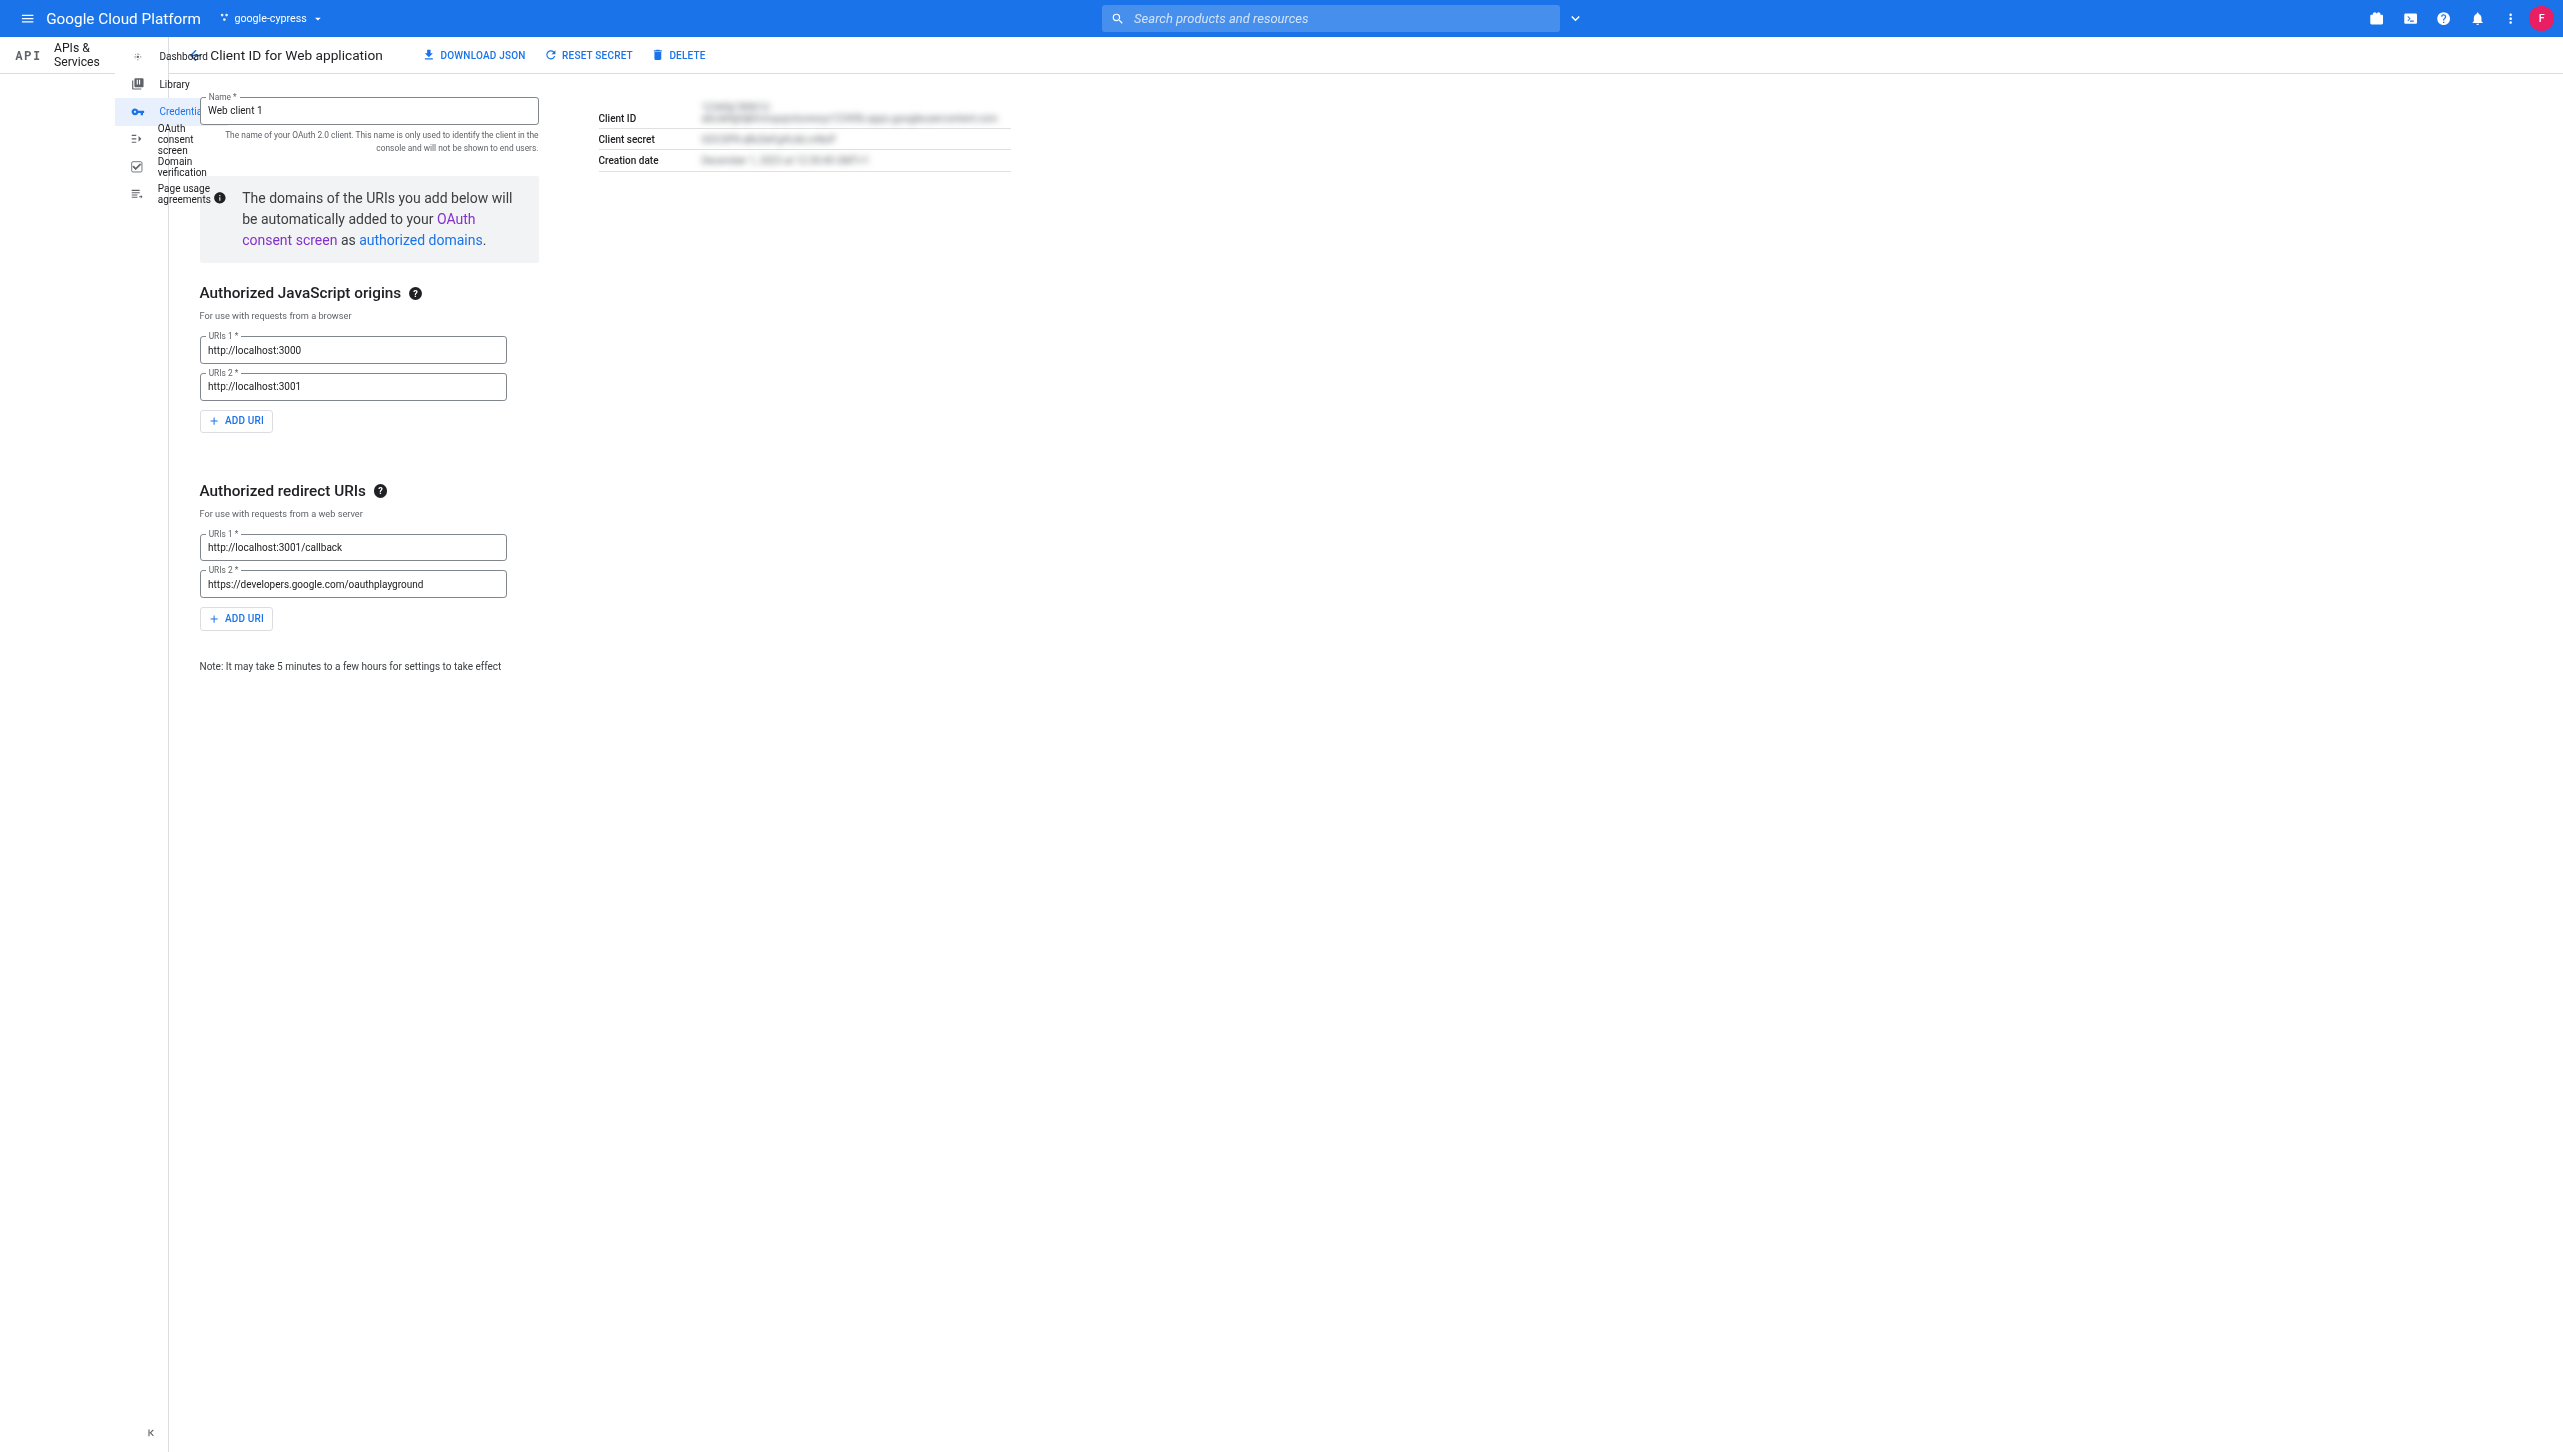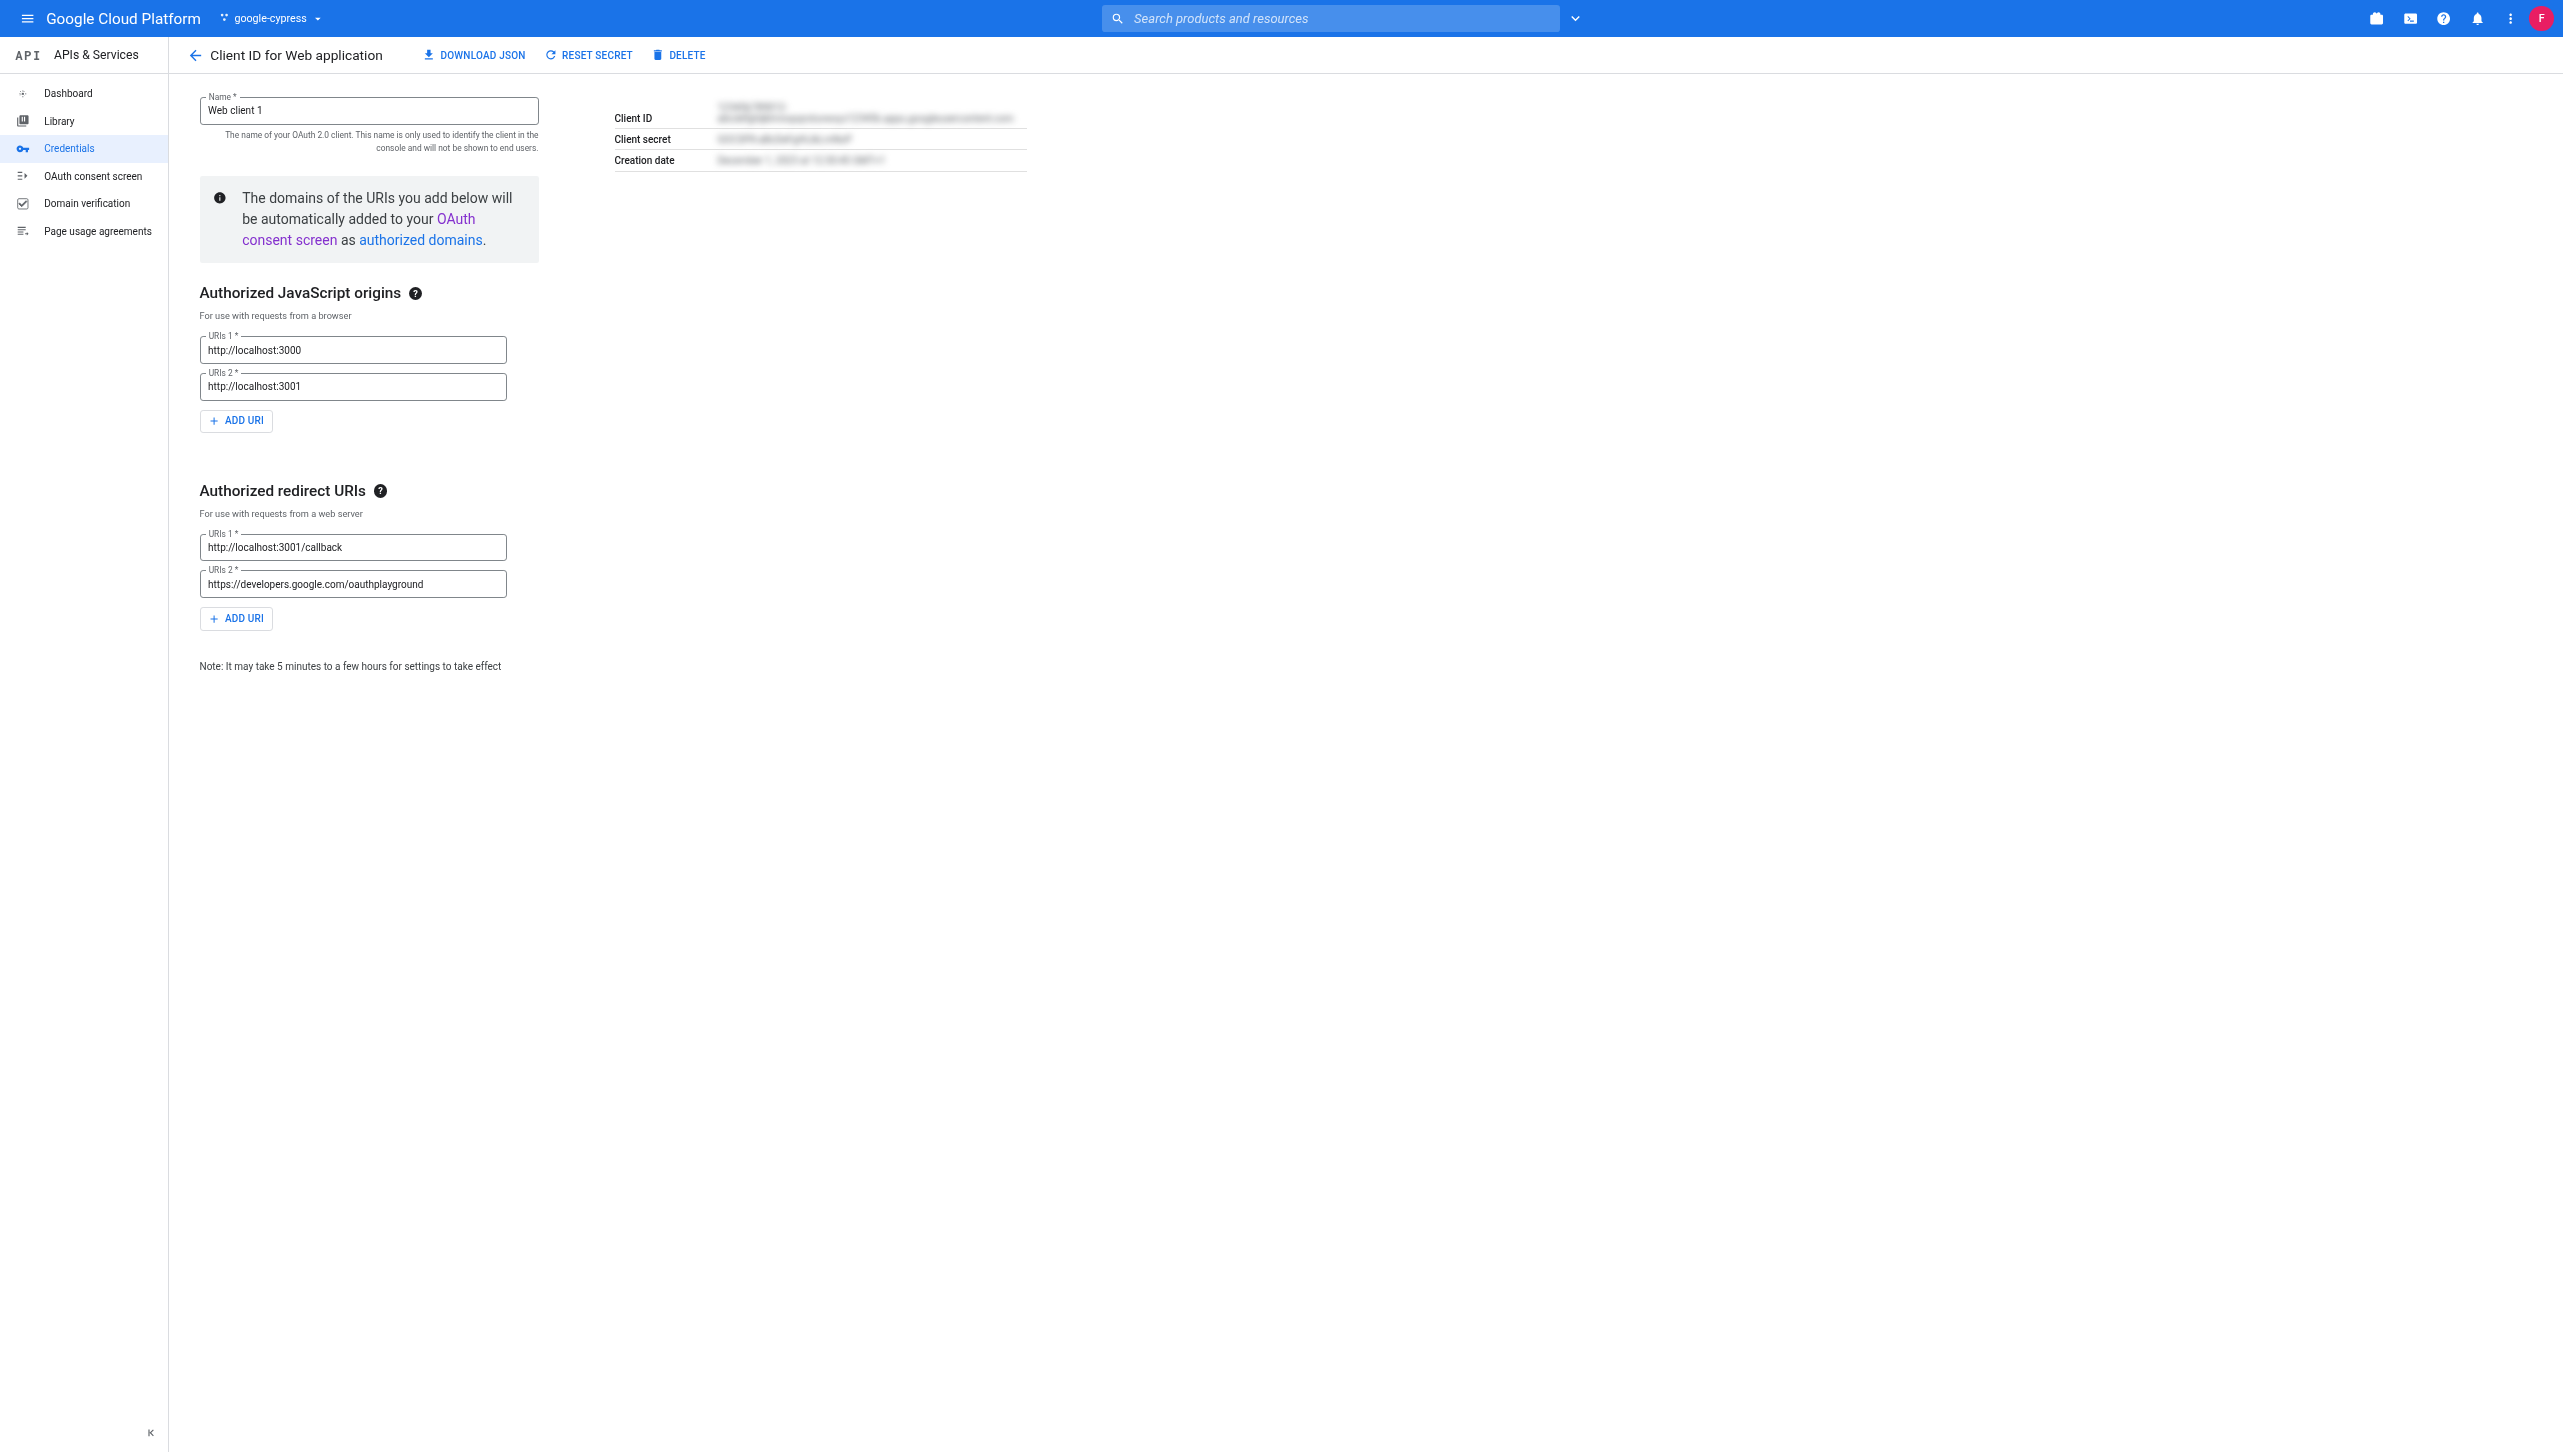--- a/index.html
+++ b/index.html
@@ -18,21 +18,21 @@
     .search-bar input::placeholder { color: rgba(255,255,255,0.75); }
     .search-expand { width: 30.5px; display: flex; justify-content: flex-end; padding-right: 6.1px; cursor: pointer; }
     .header-icons { display: flex; align-items: center; gap: 3.1px; margin-left: auto; }
     .header-icon-btn { width: 30.5px; height: 30.5px; display: flex; align-items: center; justify-content: center; cursor: pointer; }
     .avatar { width: 24.4px; height: 24.4px; border-radius: 50%; background: #e91e63; display: flex; align-items: center; justify-content: center; font-size: 10.7px; font-weight: 500; }
 
     
     .layout { display: flex; height: calc(100vh - 37px); }
 
     
-    .sidebar { width: 169px; border-right: 0.8px solid #dadce0; display: flex; flex-direction: column; position: relative; }
+    .sidebar { width: 169px; border-right: 0.8px solid #dadce0; display: flex; position: relative; }
     .sidebar-header { height: 37px; display: flex; align-items: center; padding: 0 15.3px; gap: 12.2px; border-bottom: 0.8px solid #dadce0; }
     .api-badge { font-family: 'Roboto Mono', monospace; font-size: 12.2px; font-weight: 700; letter-spacing: 1.5px; color: #5f6368; }
     .sidebar-title { font-size: 12.2px; font-weight: 400; color: #202124; }
     .sidebar-nav { padding: 6.1px 0; flex: 1; }
     .nav-item { display: flex; align-items: center; height: 27.5px; padding: 0 15.3px; gap: 13.7px; font-size: 10px; color: #202124; cursor: pointer; }
     .nav-item.active { background: #e8f0fe; color: #1a73e8; }
     .nav-item.active .nav-icon svg { fill: #1a73e8; }
     .nav-icon { width: 15.3px; height: 15.3px; display: flex; align-items: center; justify-content: center; }
     .nav-icon svg { fill: #5f6368; }
     .sidebar-collapse { position: absolute; bottom: 9.2px; right: 9.2px; cursor: pointer; }
@@ -40,21 +40,21 @@
     
     .main { flex: 1; overflow-y: auto; }
     .page-header { height: 37px; display: flex; align-items: center; padding: 0 18.3px; gap: 6px; border-bottom: 0.8px solid #dadce0; }
     .back-btn { cursor: pointer; display: flex; }
     .page-title { font-size: 13.7px; font-weight: 400; color: #202124; }
     .action-btn { display: flex; align-items: center; gap: 4.6px; color: #1a73e8; font-size: 10px; font-weight: 500; cursor: pointer; padding: 4.6px 6.1px; letter-spacing: 0.2px; }
     .action-btn svg { fill: #1a73e8; }
     .action-spacer { width: 21.4px; }
 
     
-    .content { padding: 23px 30.5px; display: flex; gap: 76px; align-items: flex-start; }
+    .content { padding: 23px 30.5px; display: flex; gap: 60px; align-items: flex-start; }
     .col-left { flex: 0 0 339px; max-width: 339px; }
     .col-right { flex: 0 0 412px; }
 
     
     .field-wrap { position: relative; margin-bottom: 4.6px; }
     .field-label { position: absolute; top: -5.3px; left: 6.1px; background: #fff; padding: 0 3.1px; font-size: 8.4px; color: #5f6368; }
     .field-input { width: 100%; height: 27.5px; border: 0.8px solid #80868b; border-radius: 3.1px; padding: 0 7.6px; font-size: 10px; color: #202124; outline: none; }
     .field-help { font-size: 8.4px; color: #5f6368; line-height: 1.5; margin-top: 3.1px; text-align: right; }
 
     

